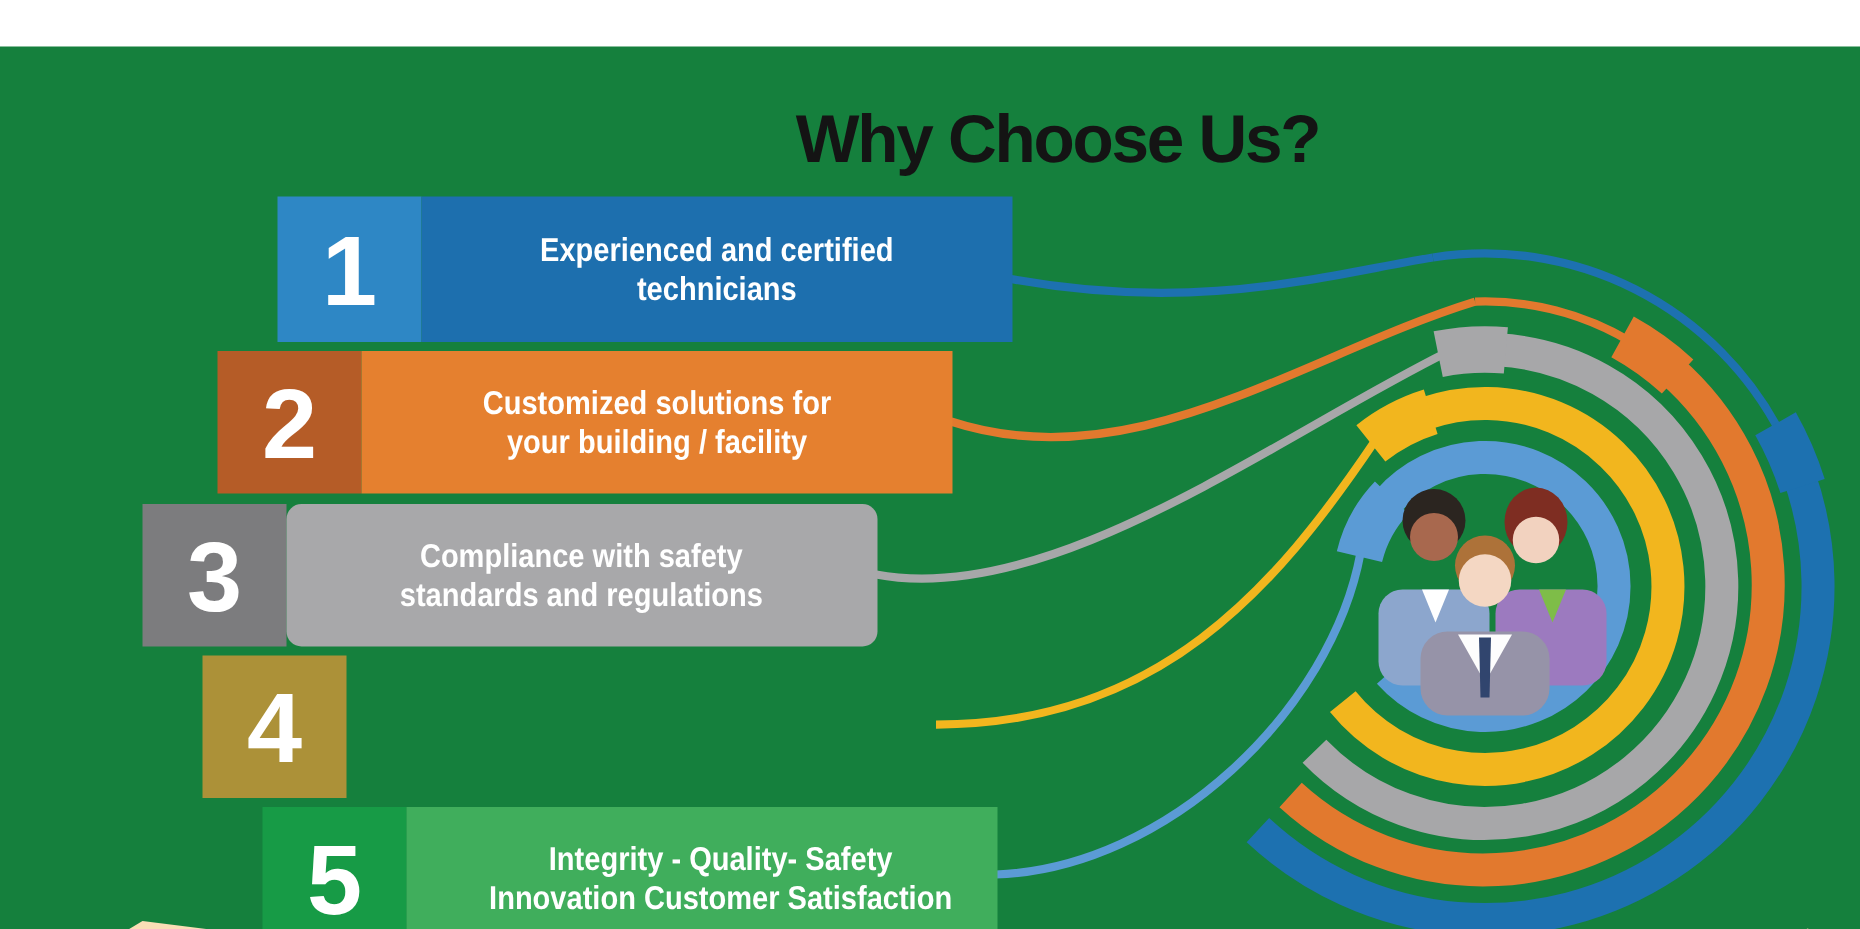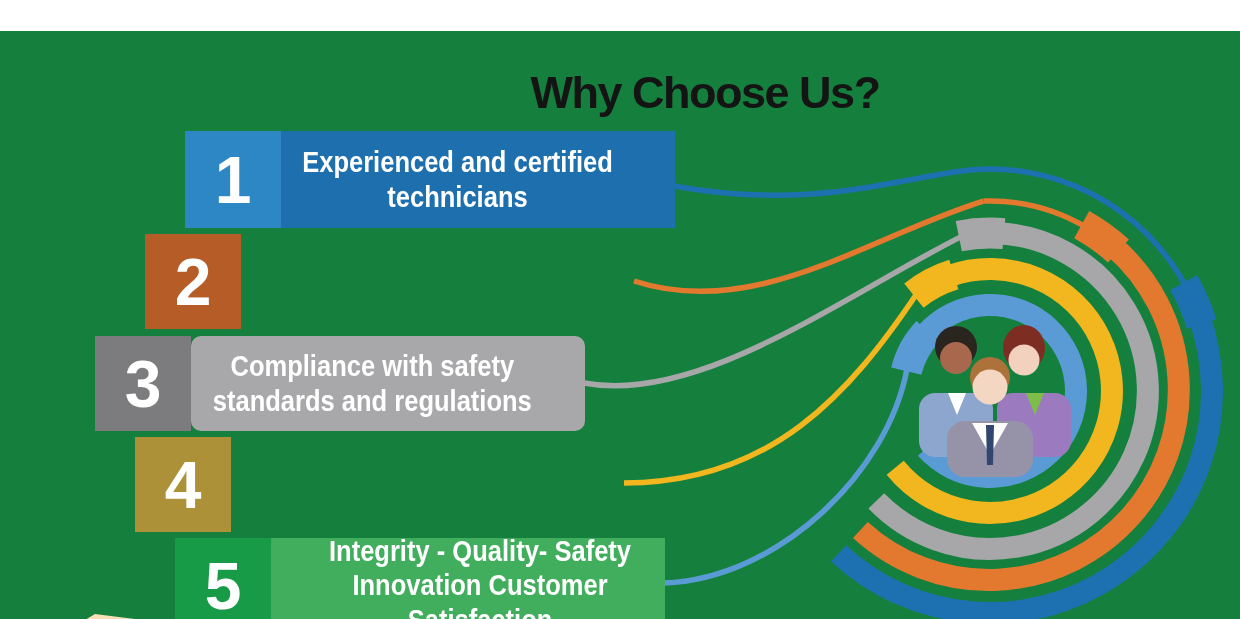--- a/index.html
+++ b/index.html
@@ -4,22 +4,22 @@
 <style>
   html,body{margin:0;padding:0;background:#fff;}
   .stage{position:relative;width:1240px;height:619px;background:#15803d;overflow:hidden;
          font-family:"Liberation Sans",sans-serif;margin-top:31px;}
   .title{position:absolute;left:430px;top:6px;width:550px;text-align:center;
          font-size:45px;font-weight:bold;letter-spacing:-1.5px;color:#141414;}
   #diagram{position:absolute;left:0;top:0;}
   .bar{position:absolute;width:490px;height:95px;display:flex;color:#fff;}
   .bar .num{width:96px;flex:0 0 96px;display:flex;align-items:center;justify-content:center;
             font-size:66px;font-weight:bold;}
-  .bar .label{flex:1;display:flex;align-items:center;
-              font-weight:bold;font-size:29px;line-height:1.18;text-align:center;}
+  .bar .label{flex:1;display:flex;align-items:center;justify-content:center;
+              font-weight:bold;font-size:22px;line-height:1.18;text-align:center;}
   .bar .label>span{display:inline-block;transform:scaleX(.88);white-space:pre-line;}
   .b1{left:185px;top:100px;height:97px;}
   .b2{left:145px;top:203px;}
   .b3{left:95px;top:305px;}
   .b4{left:135px;top:406px;}
   .b5{left:175px;top:507px;}
 </style>
 </head>
 <body>
 
@@ -68,20 +68,24 @@
 
   <div class="bar b1">
     <div class="num" style="background: rgb(46, 135, 197);">1</div>
     <div class="label" style="background: rgb(29, 111, 174);">
         <span>Experienced and certified
 technicians</span>
       </div>
   </div>
   <div class="bar b2">
     <div class="num" style="background: rgb(181, 92, 39);">2</div>
+    <div class="label" style="background: rgb(229, 128, 47);">
+        <span>Customized solutions for
+your building / facility</span>
+      </div>
   </div>
   <div class="bar b3">
     <div class="num" style="background: rgb(124, 124, 126);">3</div>
     <div class="label" style="background: rgb(168, 168, 170); border-radius: 10px;">
         <span>Compliance with safety
 standards and regulations</span>
       </div>
   </div>
   <div class="bar b4">
     <div class="num" style="background: rgb(172, 145, 56);">4</div>

